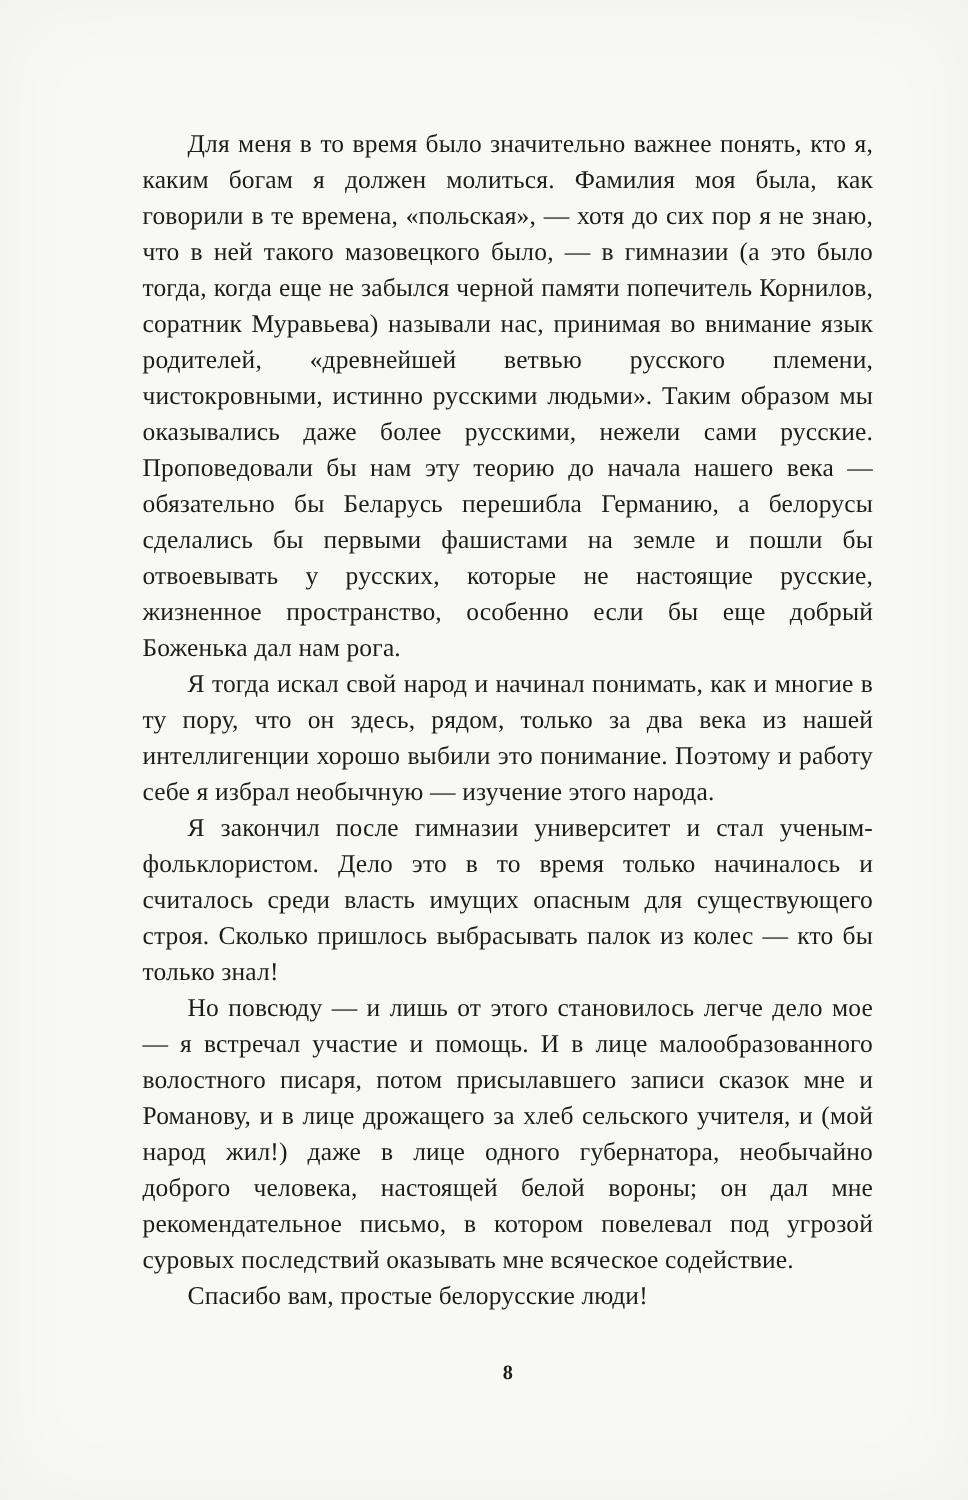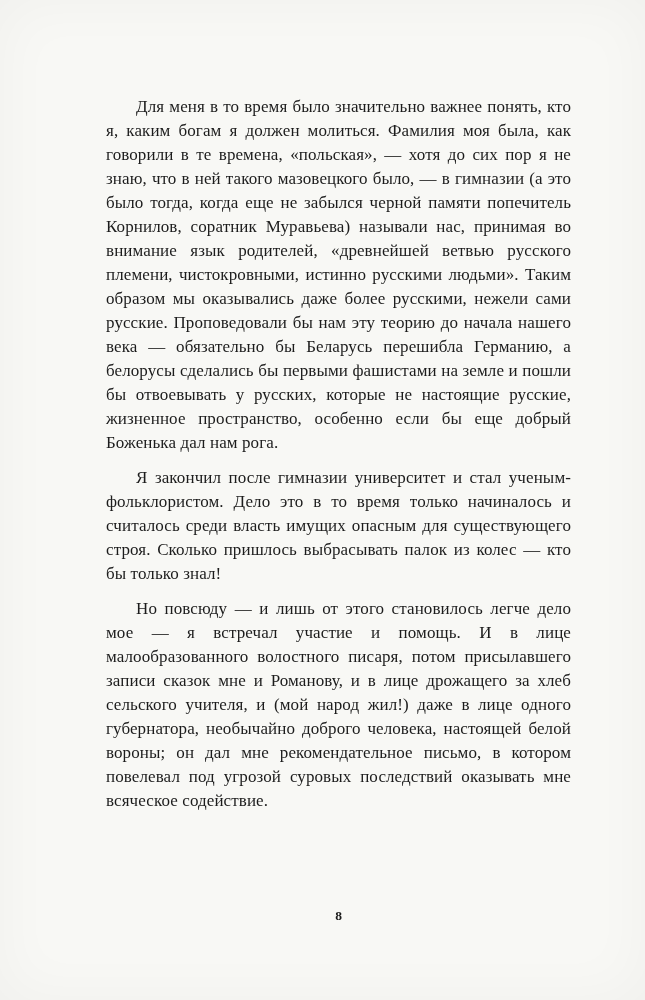--- a/index.html
+++ b/index.html
@@ -26,21 +26,21 @@
     position: absolute;
     left: 95px;
     top: 84px;
     width: 487px;
     font-size: 17px;
     line-height: 24px;
     text-align: justify;
     letter-spacing: 0.1px;
   }
   .text-block p {
-    margin: 11px;
+    margin: 0;
     padding: 0;
     text-indent: 30px;
   }
   .page-footer {
     position: absolute;
     left: 95px;
     width: 487px;
     top: 906px;
     text-align: center;
   }
@@ -49,19 +49,21 @@
     font-weight: bold;
     color: #1c1c1c;
   }
 </style>
 </head>
 <body>
 
 <div class="page">
   <div class="text-block">
     <p>Для меня в то время было значительно важнее понять, кто я, каким богам я должен молиться. Фамилия моя была, как говорили в те времена, «польская», — хотя до сих пор я не знаю, что в ней такого мазовецкого было, — в гимназии (а это было тогда, когда еще не забылся черной памяти попечитель Корнилов, соратник Муравьева) называли нас, принимая во внимание язык родителей, «древнейшей ветвью русского племени, чистокровными, истинно русскими людьми». Таким образом мы оказывались даже более русскими, нежели сами русские. Проповедовали бы нам эту теорию до начала нашего века — обязательно бы Беларусь перешибла Германию, а белорусы сделались бы первыми фашистами на земле и пошли бы отвоевывать у русских, которые не настоящие русские, жизненное пространство, особенно если бы еще добрый Боженька дал нам рога.</p>
+    <p>Я тогда искал свой народ и начинал понимать, как и многие в ту пору, что он здесь, рядом, только за два века из нашей интеллигенции хорошо выбили это понимание. Поэтому и работу себе я избрал необычную — изучение этого народа.</p>
     <p>Я закончил после гимназии университет и стал ученым-фольклористом. Дело это в то время только начиналось и считалось среди власть имущих опасным для существующего строя. Сколько пришлось выбрасывать палок из колес — кто бы только знал!</p>
     <p>Но повсюду — и лишь от этого становилось легче дело мое — я встречал участие и помощь. И в лице малообразованного волостного писаря, потом присылавшего записи сказок мне и Романову, и в лице дрожащего за хлеб сельского учителя, и (мой народ жил!) даже в лице одного губернатора, необычайно доброго человека, настоящей белой вороны; он дал мне рекомендательное письмо, в котором повелевал под угрозой суровых последствий оказывать мне всяческое содействие.</p>
+    <p>Спасибо вам, простые белорусские люди!</p>
   </div>
   <div class="page-footer">
     <span class="page-number">8</span>
   </div>
 </div>
 
 </body></html>

